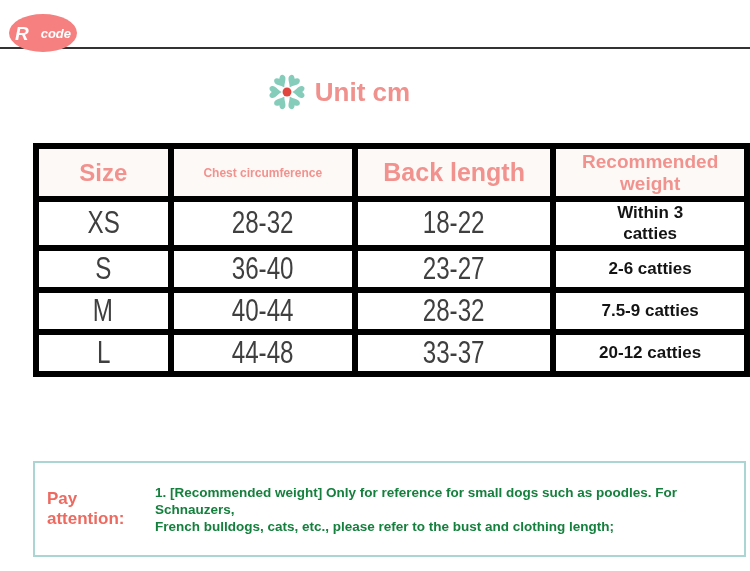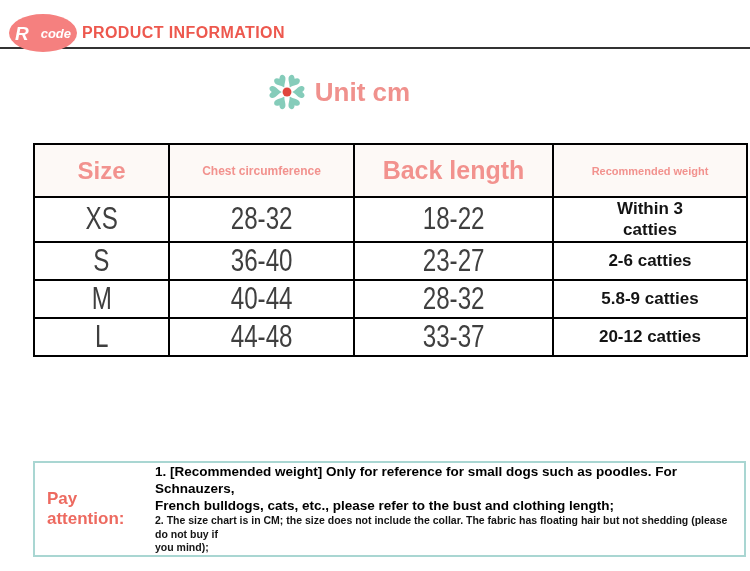--- a/index.html
+++ b/index.html
@@ -37,30 +37,30 @@
     display:flex; align-items:center; justify-content:center; gap:9px;
   }
   .unit-label { font-size:26px; font-weight:bold; color:#f0918d; }
 
   
   .size-table {
     position:absolute; left:33px; top:143px;
     border-collapse:collapse; table-layout:fixed;
   }
   .size-table th, .size-table td {
-    border:2px solid #000000;
+    border:6px solid #000000;
     text-align:center; vertical-align:middle; padding:0;
   }
   .size-table thead tr { height:53px; background:#fdf9f6; }
   .size-table tbody tr { height:38px; background:#ffffff; }
   .size-table th { color:#f2928e; font-weight:bold; }
   .th-size   { font-size:24px; }
   .th-chest  { font-size:12px; }
   .th-back   { font-size:25px;margin-left:44px; }
-  .th-weight { font-size:11px; }
+  .th-weight { font-size:19px; }
 
   .cond {
     display:inline-block;
     transform:scaleX(0.78); transform-origin:center;
     font-size:31px; font-weight:400; color:#3f3f3f;
   }
   .wt {
     font-weight:bold; font-size:17px; color:#141414;
     white-space:pre-line; line-height:1.25;
   }
@@ -71,39 +71,38 @@
     border:2px solid #a9d6d2; box-sizing:border-box;
     display:flex; align-items:center;
     background:#ffffff;
   }
   .notes-label {
     flex:none; width:108px; padding-left:12px;
     color:#ed6a60; font-weight:bold; font-size:17px;
   }
   .notes-content { flex:1; padding:2px 6px 2px 0; }
   .note-lg {
-    font-size:13.5px; font-weight:bold; color:#000000;
+    font-size:13.5px; font-weight:bold; color:#15803d;
     white-space:pre-line; line-height:1.26;
   }
   .note-sm {
     font-size:10.5px; font-weight:bold; color:#141414;
     white-space:pre-line; line-height:1.3;
   }
 </style>
 </head>
 <body>
 
 <div class="page">
 
   <div class="top-rule"></div>
   <div class="badge">
     <span class="r">R</span>
     <span class="code">code</span>
   </div>
-  <div class="prod-title">PRODUCT INFORMATION</div>
 
   <div class="unit-row">
     <svg width="38" height="38" viewBox="0 0 36 36" aria-hidden="true">
       <defs>
         <path id="petal" d="M0,6 C-1.6,2.4 -7,-0.4 -5.4,-4 C-4.4,-6.4 -1.6,-6 0,-3.4 C1.6,-6 4.4,-6.4 5.4,-4 C7,-0.4 1.6,2.4 0,6 Z"></path>
       </defs>
       <g fill="#85ccba">
         <use href="#petal" transform="rotate(30 18 18) translate(18 7)"></use>
         <use href="#petal" transform="rotate(90 18 18) translate(18 7)"></use>
         <use href="#petal" transform="rotate(150 18 18) translate(18 7)"></use>
@@ -142,34 +141,32 @@
         <tr>
           <td><span class="cond">S</span></td>
           <td><span class="cond">36-40</span></td>
           <td><span class="cond">23-27</span></td>
           <td><span class="wt">2-6 catties</span></td>
         </tr>
         <tr>
           <td><span class="cond">M</span></td>
           <td><span class="cond">40-44</span></td>
           <td><span class="cond">28-32</span></td>
-          <td><span class="wt">5.8-9 catties</span></td>
+          <td><span class="wt">7.5-9 catties</span></td>
         </tr>
         <tr>
           <td><span class="cond">L</span></td>
           <td><span class="cond">44-48</span></td>
           <td><span class="cond">33-37</span></td>
           <td><span class="wt">20-12 catties</span></td>
         </tr>
       </tbody>
   </table>
 
   <div class="notes-box">
     <div class="notes-label">Pay attention:</div>
     <div class="notes-content">
       <div class="note-lg">1. [Recommended weight] Only for reference for small dogs such as poodles. For Schnauzers,
 French bulldogs, cats, etc., please refer to the bust and clothing length;</div>
-      <div class="note-sm">2. The size chart is in CM; the size does not include the collar. The fabric has floating hair but not shedding (please do not buy if
-you mind);</div>
     </div>
   </div>
 
 </div>
 
 </body></html>

